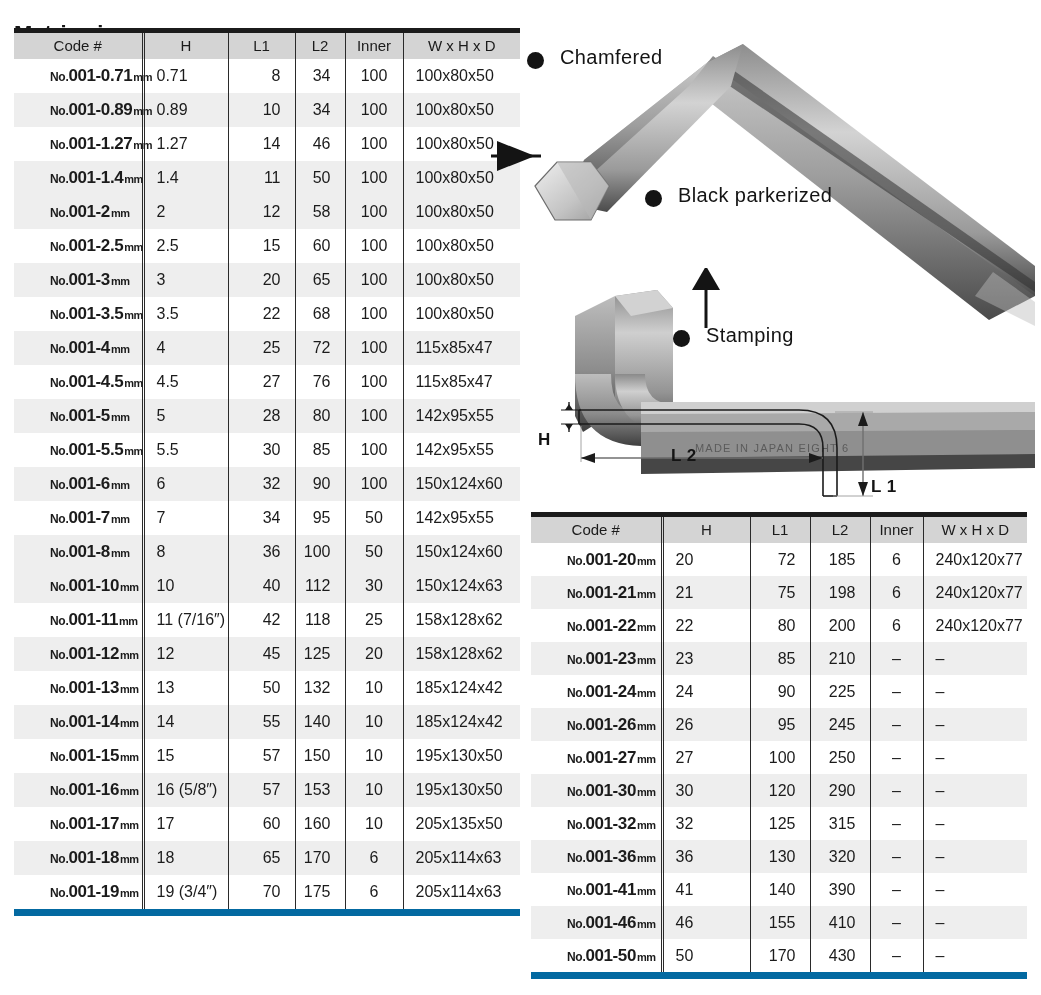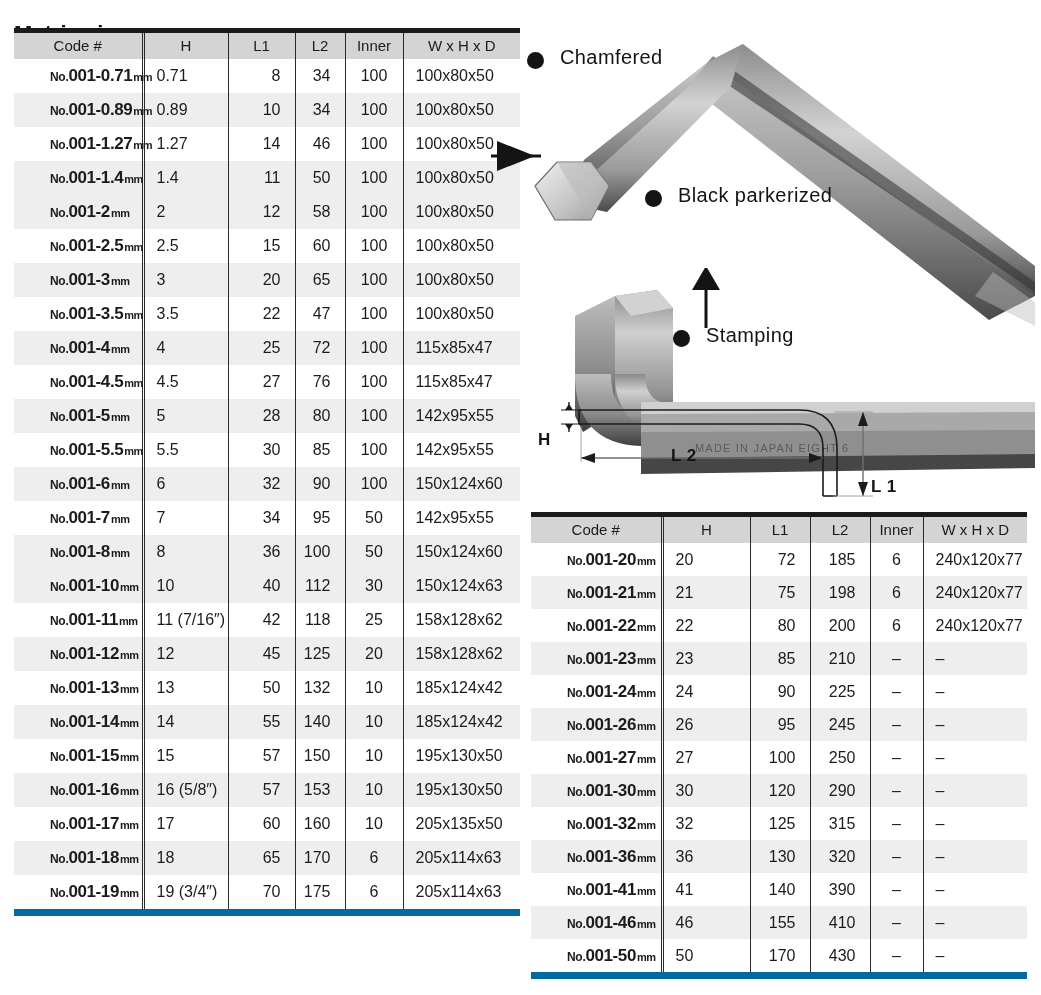--- a/index.html
+++ b/index.html
@@ -268,21 +268,21 @@
         <td class="val-h">3</td>
         <td class="val-num">20</td>
         <td class="val-num">65</td>
         <td class="val-inner">100</td>
         <td class="val-dim">100x80x50</td>
       </tr>
       <tr class="odd">
         <td class="code-cell"><span class="code-no">No.</span><span class="code-main">001-3.5</span><span class="code-unit">mm</span></td>
         <td class="val-h">3.5</td>
         <td class="val-num">22</td>
-        <td class="val-num">47</td>
+        <td class="val-num">68</td>
         <td class="val-inner">100</td>
         <td class="val-dim">100x80x50</td>
       </tr>
       <tr class="even">
         <td class="code-cell"><span class="code-no">No.</span><span class="code-main">001-4</span><span class="code-unit">mm</span></td>
         <td class="val-h">4</td>
         <td class="val-num">25</td>
         <td class="val-num">72</td>
         <td class="val-inner">100</td>
         <td class="val-dim">115x85x47</td>

